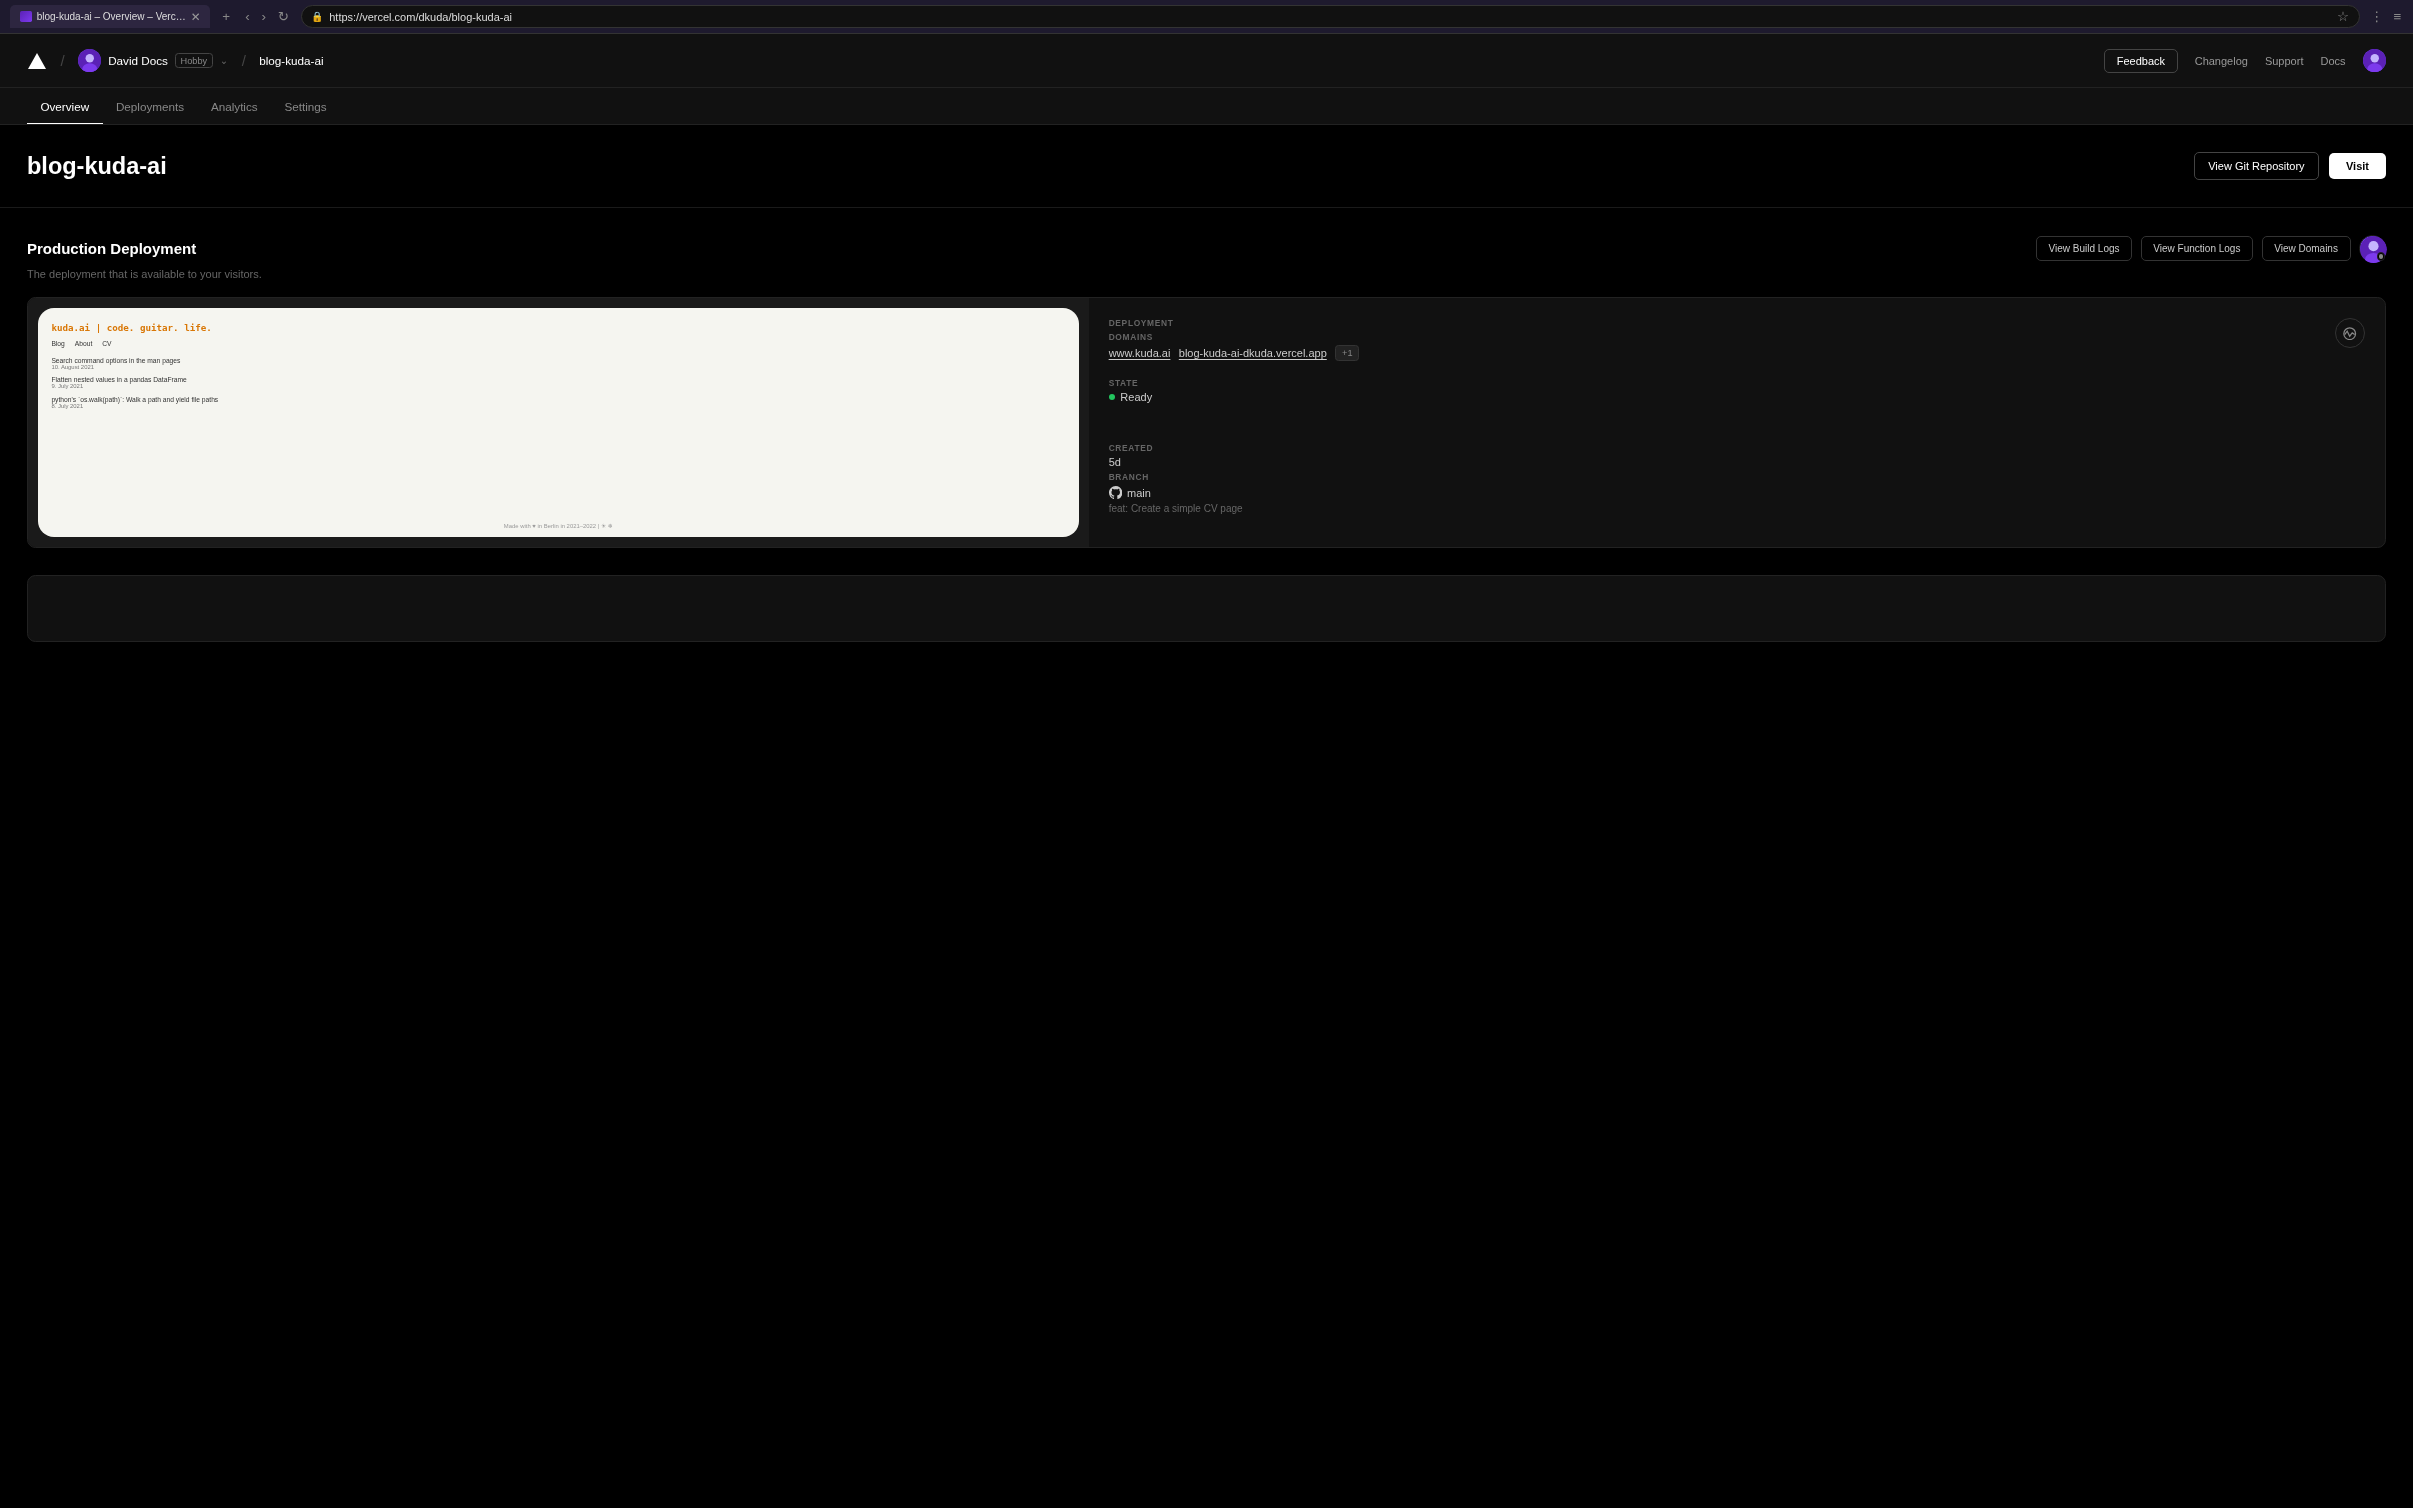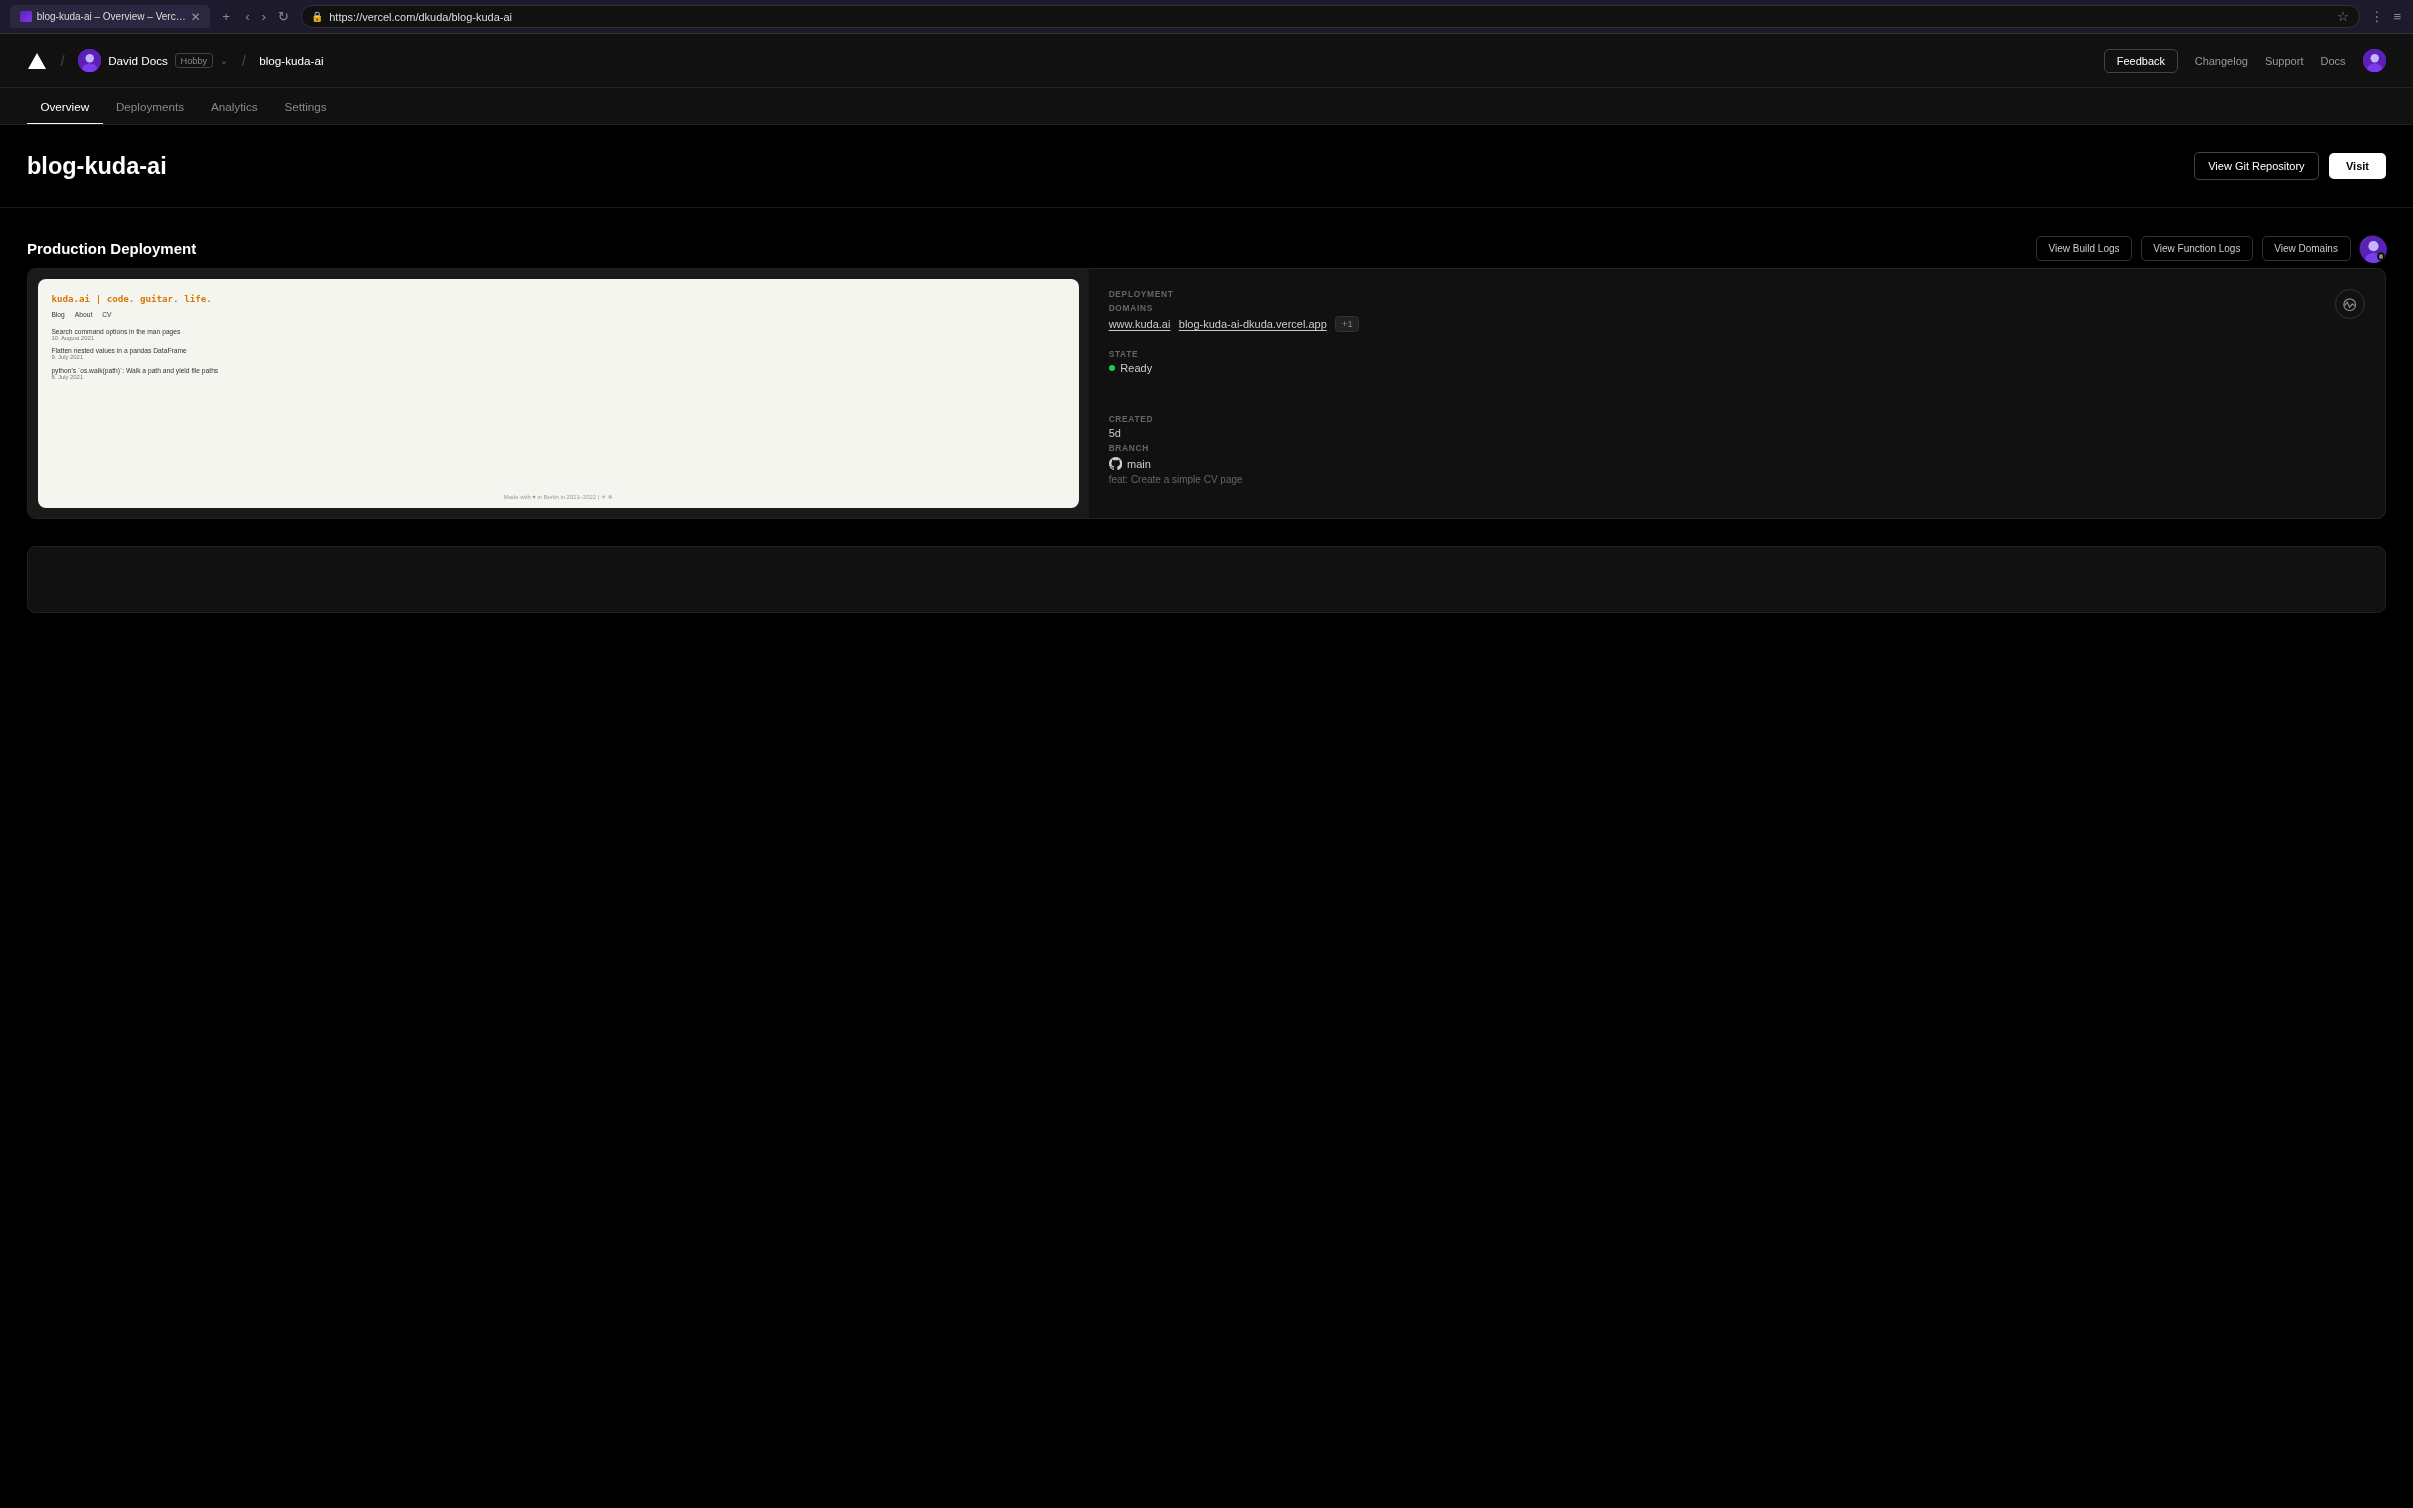--- a/index.html
+++ b/index.html
@@ -342,21 +342,21 @@
     .deployment-preview {
       width: 45%;
       background: #1a1a1a;
       padding: 10px;
       display: flex;
       align-items: center;
       justify-content: center;
     }
     .preview-inner {
       background: #f5f5f0;
-      border-radius: 8px;
+      border-radius: 16px;
       width: 100%;
       height: 100%;
       padding: 13.4px;
       min-height: 218px;
       position: relative;
       overflow: hidden;
     }
     .preview-site-title {
       color: #d97706;
       font-size: 9.2px;
@@ -597,20 +597,21 @@
               <circle cx="16" cy="16" r="16" fill="#5b21b6"></circle>
               <circle cx="16" cy="12" r="6" fill="#c4b5fd"></circle>
               <ellipse cx="16" cy="28" rx="10" ry="8" fill="#7c3aed"></ellipse>
             </svg>
             <div class="avatar-dot">
               <div class="avatar-dot-inner"></div>
             </div>
           </div>
         </div>
       </div>
+      <p class="section-desc">The deployment that is available to your visitors.</p>
 
       <div class="deployment-card">
         <div class="deployment-preview">
           <div class="preview-inner">
             <div class="preview-site-title">kuda.ai | code. guitar. life.</div>
             <div class="preview-nav">
               <span class="preview-nav-item">Blog</span>
               <span class="preview-nav-item">About</span>
               <span class="preview-nav-item">CV</span>
             </div>

